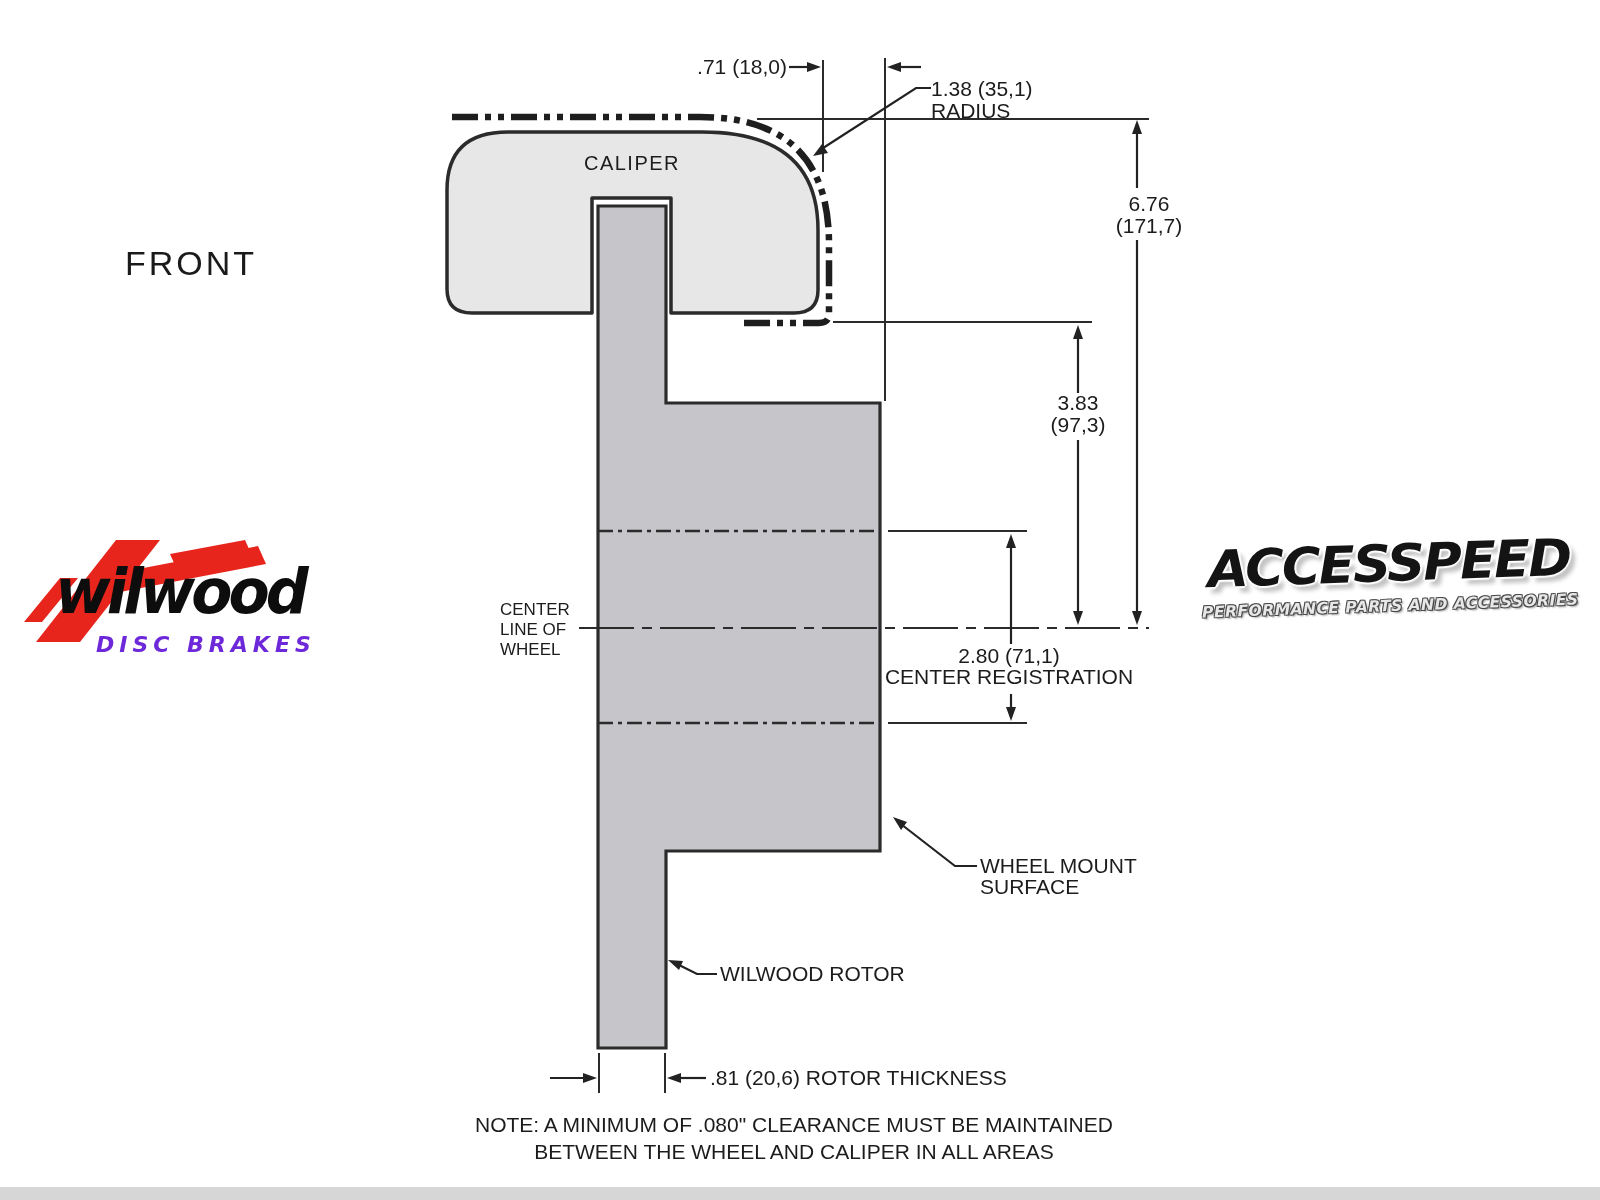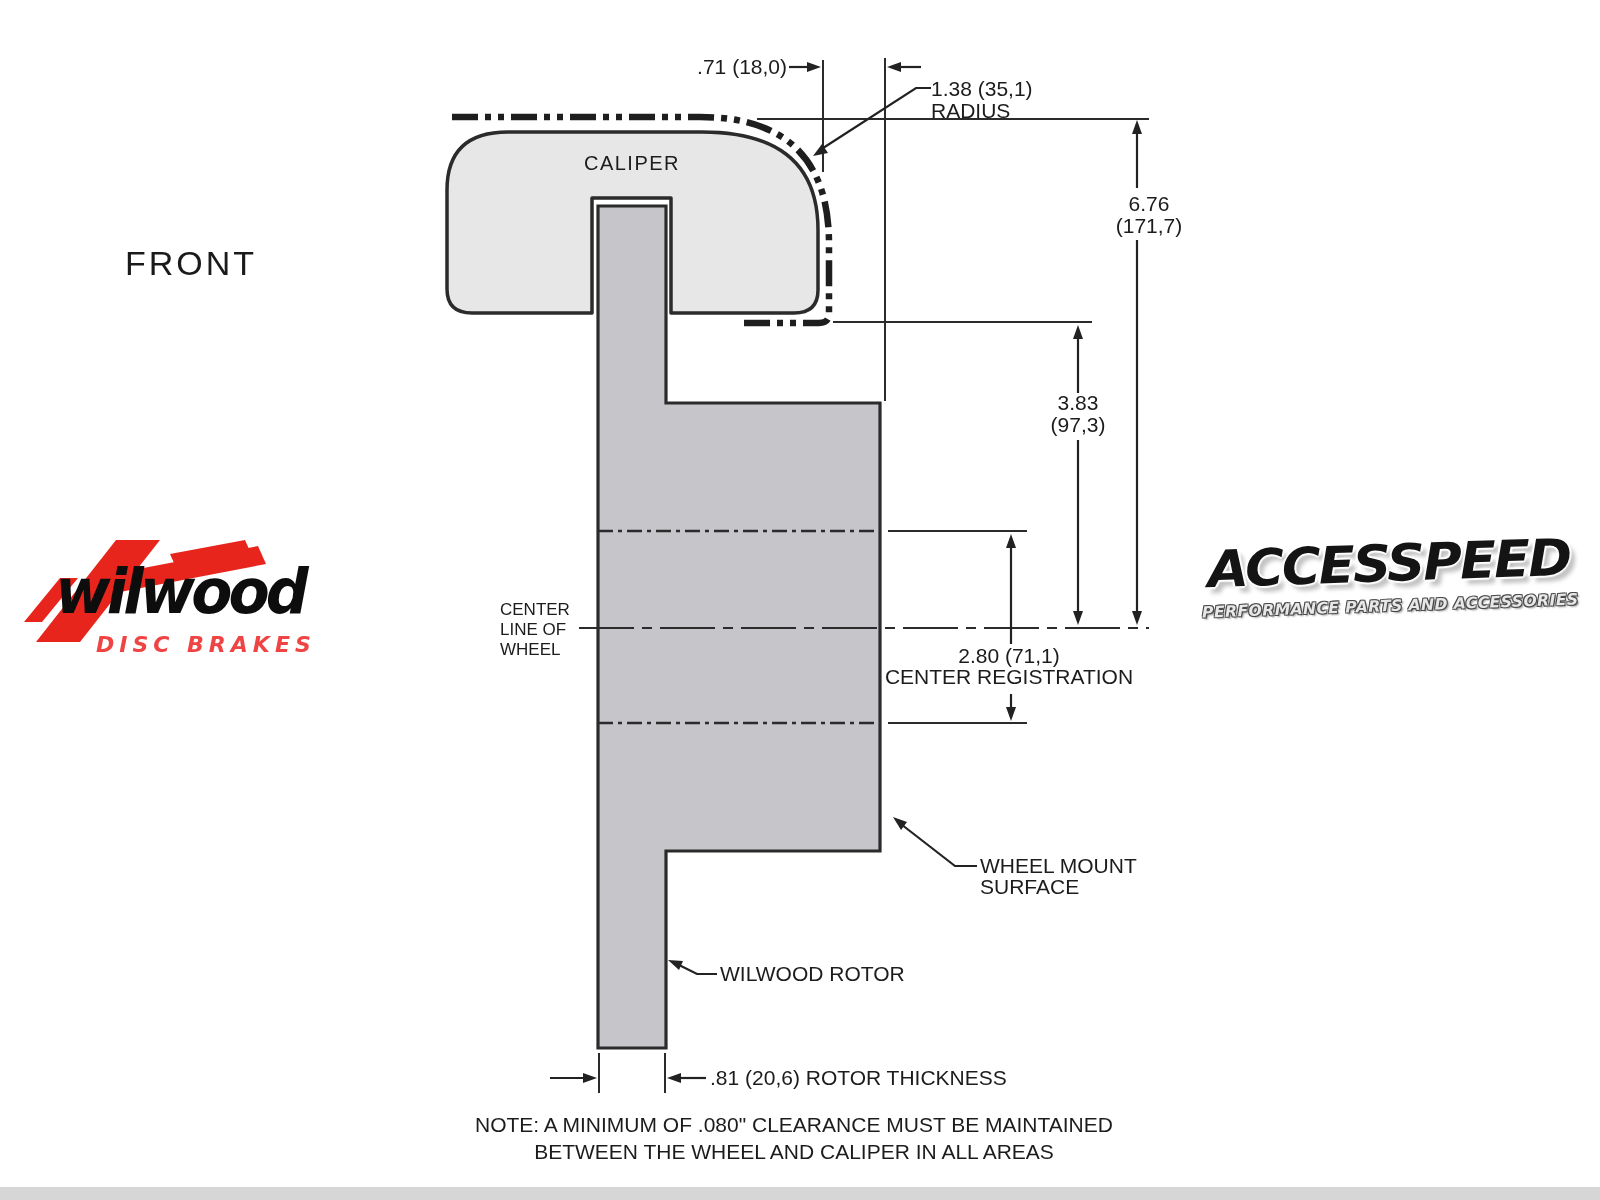--- a/index.html
+++ b/index.html
@@ -18,21 +18,21 @@
   .wilwood{position:absolute;left:20px;top:526px;width:316px;height:146px;text-align:center;}
   .wilwood .brush{position:absolute;left:0;top:0;}
   .wilwood .script{
     position:absolute;left:4px;top:30px;width:312px;
     font-family:"DejaVu Sans",sans-serif;font-style:italic;font-weight:bold;
     font-size:60px;letter-spacing:-4px;color:#0d0d0d;transform:scaleY(1.05);
   }
   .wilwood .tagline{
     position:absolute;left:76px;top:106px;
     font-family:"DejaVu Sans",sans-serif;font-style:italic;font-weight:bold;
-    font-size:22px;letter-spacing:5px;color:#ef4444;
+    font-size:22px;letter-spacing:5px;color:#6d28d9;
   }
   
   .accesspeed{
     position:absolute;left:1188px;top:534px;width:404px;height:122px;
     transform:rotate(-2deg);text-align:center;
   }
   .accesspeed .main{
     font-family:"DejaVu Sans",sans-serif;font-style:italic;font-weight:bold;
     font-size:51px;letter-spacing:-2px;color:#141414;white-space:nowrap;
     text-shadow:0 0 2px #fff,0 0 3px #fff,-2px 0 1px #fff,2px 0 1px #fff,

